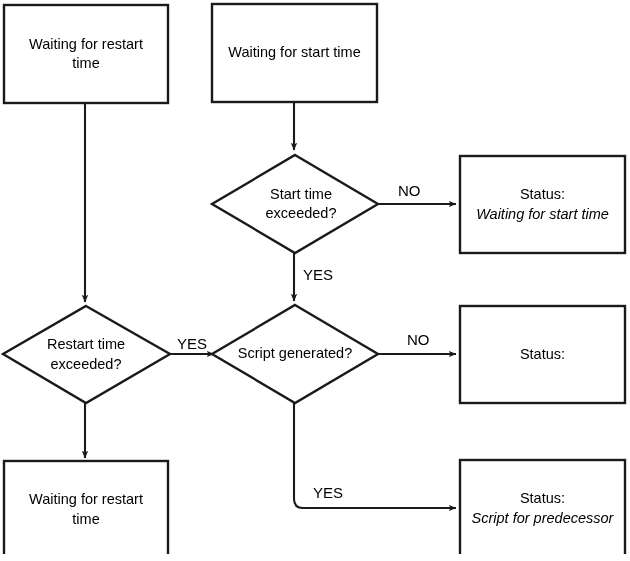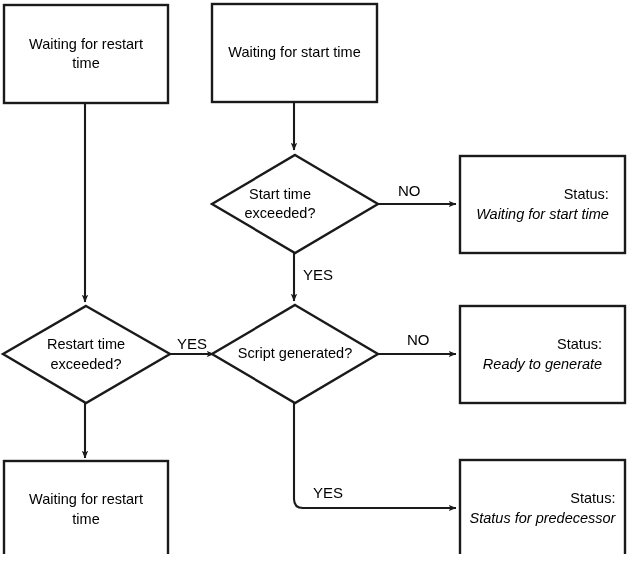--- a/index.html
+++ b/index.html
@@ -35,21 +35,21 @@
     box-sizing: border-box;
   }
   .node-text span { display: block; }
   .edge-label {
     position: absolute;
     font-size: 15px;
     color: #000000;
     white-space: nowrap;
     line-height: 1;
   }
-  .status-line { white-space: normal; text-align: right; }
+  .status-line { white-space: normal; }
   .status-val { font-style: italic; }
 </style>
 </head>
 <body>
 
 <div id="canvas">
 
   <svg id="flow" viewBox="0 0 630 561" xmlns="http://www.w3.org/2000/svg">
     <defs>
       <marker id="arrowhead" markerWidth="9" markerHeight="9" refX="7.2" refY="3.6" orient="auto" markerUnits="userSpaceOnUse">
@@ -98,21 +98,21 @@
   </svg>
 
   <div class="node-text" style="left:14px; top:5px; width:144px; height:98px;">
     <span>Waiting for restart time</span>
   </div>
 
   <div class="node-text" style="left:218px; top:4px; width:153px; height:98px;">
     <span>Waiting for start time</span>
   </div>
 
-  <div class="node-text" style="left:220px; top:155px; width:120px; height:98px;">
+  <div class="node-text" style="left:241px; top:155px; width:120px; height:98px;">
     <span>Start time exceeded?</span>
   </div>
 
   <div class="node-text" style="left:222px; top:305px; width:146px; height:98px;">
     <span>Script generated?</span>
   </div>
 
   <div class="node-text" style="left:26px; top:306px; width:120px; height:97px;">
     <span>Restart time exceeded?</span>
   </div>
@@ -124,28 +124,27 @@
   <div class="node-text" style="left:466px; top:156px; width:153px; height:97px;">
     <span class="status-line">
       <span>Status: </span>
         <span class="status-val">Waiting for start time</span>
     </span>
   </div>
 
   <div class="node-text" style="left:466px; top:306px; width:153px; height:97px;">
     <span class="status-line">
       <span>Status: </span>
-        <span class="status-val">Ready to generate</span>
     </span>
   </div>
 
   <div class="node-text" style="left:466px; top:460px; width:153px; height:97px;">
     <span class="status-line">
       <span>Status: </span>
-        <span class="status-val">Status for predecessor</span>
+        <span class="status-val">Script for predecessor</span>
     </span>
   </div>
 
   <div class="edge-label" style="left:398px; top:183px;">NO</div>
 
   <div class="edge-label" style="left:303px; top:267px;">YES</div>
 
   <div class="edge-label" style="left:177px; top:336px;">YES</div>
 
   <div class="edge-label" style="left:407px; top:332px;">NO</div>

